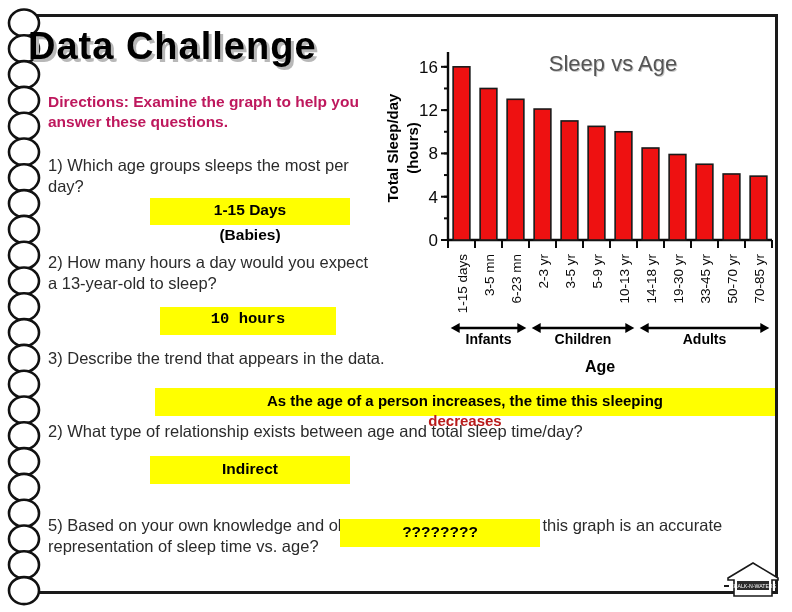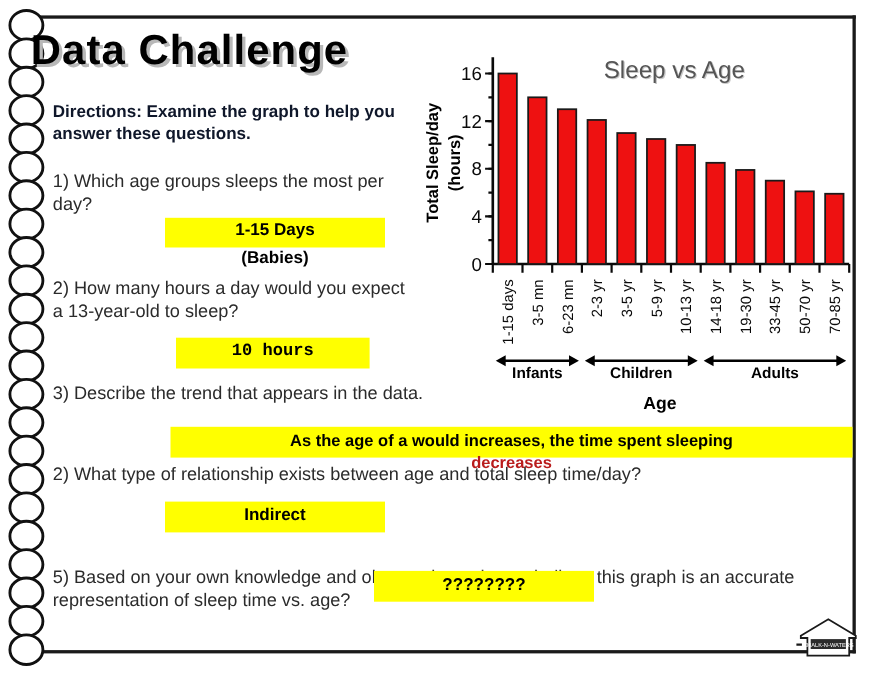--- a/index.html
+++ b/index.html
@@ -57,21 +57,21 @@
     white-space: nowrap;
   }
 
   
   .directions {
     position: absolute;
     left: 48px; top: 92px;
     width: 320px;
     font-size: 15.5px;
     font-weight: bold;
-    color: #0f172a;
+    color: #be185d;
     line-height: 1.28;
   }
   .question {
     position: absolute;
     color: #2b2b2b;
     font-size: 16.5px;
     line-height: 1.3;
   }
   #q1 { left: 48px; top: 155px; width: 320px; }
   #q2 { left: 48px; top: 252px; width: 330px; }
@@ -169,21 +169,21 @@
   <div class="directions">Directions:  Examine the graph to help you answer these questions.</div>
 
   <div class="question" id="q1">1) Which age groups sleeps the most per day?</div>
   <div class="answer" id="a1">1-15 Days</div>
   <div id="a1-sub">(Babies)</div>
 
   <div class="question" id="q2">2) How many hours a day would you expect a 13-year-old to sleep?</div>
   <div class="answer" id="a2">10 hours</div>
 
   <div class="question" id="q3">3) Describe the trend that appears in the data.</div>
-  <div class="answer" id="a3">As the age of a would increases, the time spent sleeping</div>
+  <div class="answer" id="a3">As the age of a person increases, the time this sleeping</div>
   <div id="a3-sub">decreases</div>
 
   <div class="question" id="q4">2) What type of relationship exists between age and total sleep time/day?</div>
   <div class="answer" id="a4">Indirect</div>
 
   <div class="question" id="q5">5)  Based on your own knowledge and observations, do you believe this graph is an accurate representation of sleep time vs. age?</div>
   <div class="answer" id="a5">????????</div>
 
   <svg id="chart" viewBox="0 0 396 360">
       <text x="58" y="218" text-anchor="end" font-size="17" fill="#0a0a0a" class="chart-svg-text">0</text>

